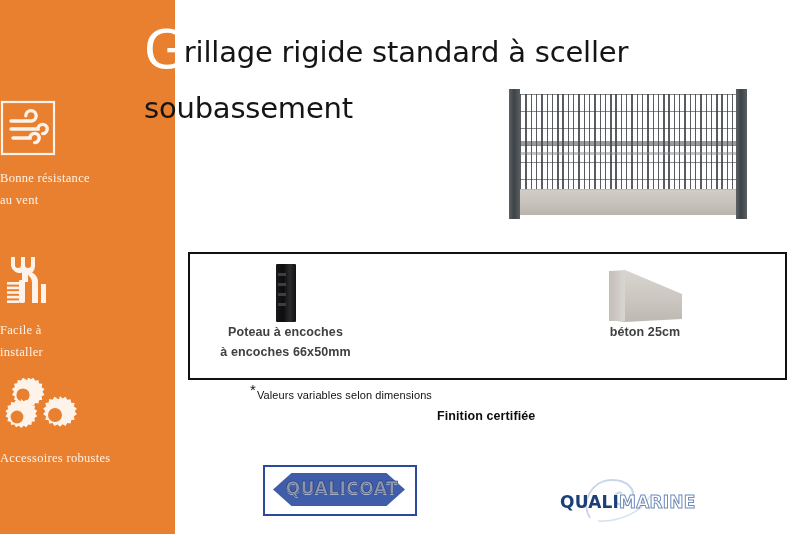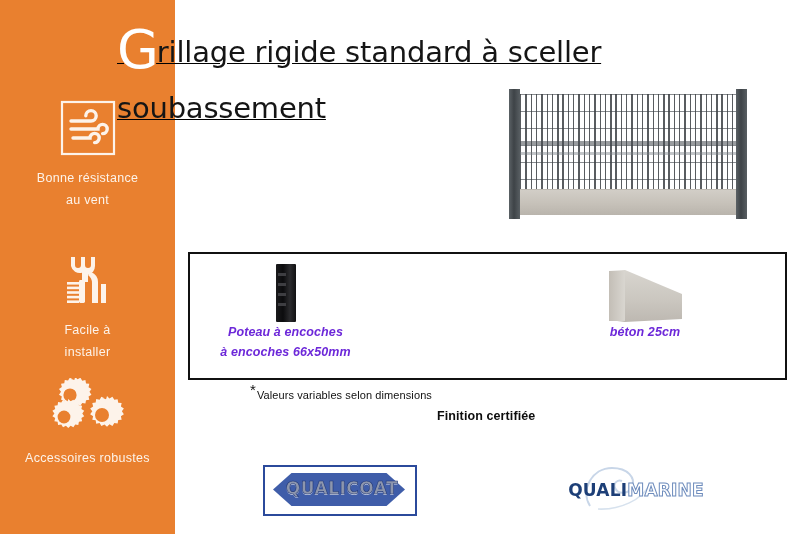--- a/index.html
+++ b/index.html
@@ -24,46 +24,46 @@
     left: 0;
     top: 0;
     width: 175px;
     height: 534px;
     background: #e9802f;
   }
   .feature {
     position: absolute;
     left: 0;
     width: 175px;
-    text-align: center;
+    text-align: left;
     color: #fdf2e7;
+    font-family: Liberation Serif, serif;
   }
   .feature-icon {
     display: block;
     margin: 0 auto 7px auto;
   }
   .feature-label {
     display: block;
     font-size: 12.5px;
     line-height: 22px;
     letter-spacing: .3px;
     color: #fdf3ea;
     white-space: pre-line;
   }
   #feature-wind  { top: 100px; }
   #feature-tools { top: 252px; }
   #feature-acc   { top: 378px; }
 
   
   #title-block {
     position: absolute;
-    left: 117px;
+    left: 144px;
     top: 24px;
     width: 640px;
-    text-decoration: underline;
   }
   #title-text {
     font-family: "DejaVu Sans", sans-serif;
     font-size: 29px;
     line-height: 56px;
     color: #151515;
     font-weight: 400;
     letter-spacing: -0.2px;
   }
   #title-drop {
@@ -157,24 +157,23 @@
     display: flex;
     align-items: flex-end;
     justify-content: center;
     padding-top: 4px;
     box-sizing: border-box;
   }
   .comp-line {
     display: block;
     font-size: 12.5px;
     line-height: 20px;
-    color: #6d28d9;
+    color: #404040;
     font-weight: 600;
     letter-spacing: .1px;
-    font-style: italic;
   }
 
   
   .post-art {
     width: 20px;
     height: 58px;
     background: linear-gradient(to right, #1a1a1c 0%, #0c0c0e 35%, #2b2b2e 70%, #111113 100%);
     position: relative;
     border-radius: 1px;
   }
@@ -287,24 +286,23 @@
     font-size: 17px;
     font-weight: 700;
     letter-spacing: .5px;
     color: #8d96ad;
     -webkit-text-stroke: 0.6px #1f3676;
     text-shadow: 0 1px 0 #cfd6e6;
   }
   #logo-qualimarine {
     position: absolute;
     left: 560px;
-    top: 468px;
+    top: 480px;
     width: 152px;
     height: 42px;
-    text-align: center;
   }
   #qm-swirl {
     position: absolute;
     left: 22px; top: -2px;
     width: 74px; height: 44px;
   }
   #qm-text {
     position: absolute;
     left: 0; top: 12px;
     width: 152px;

